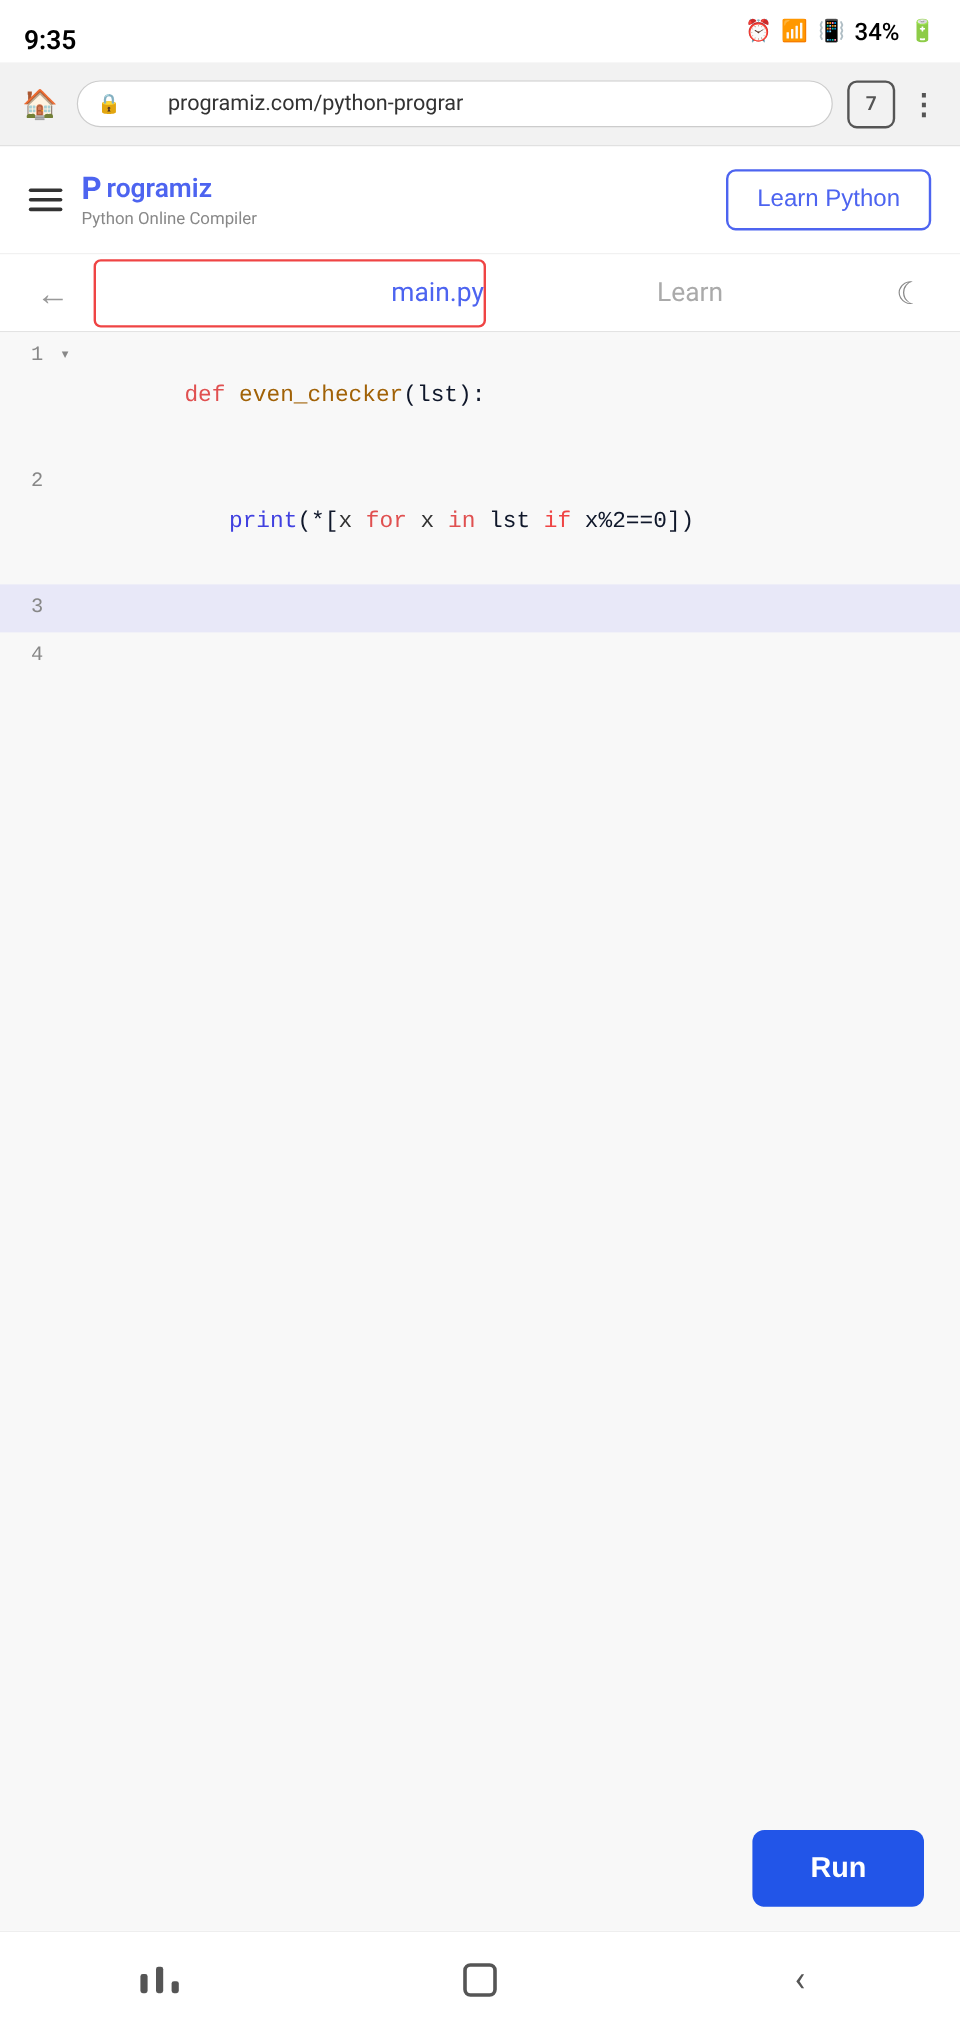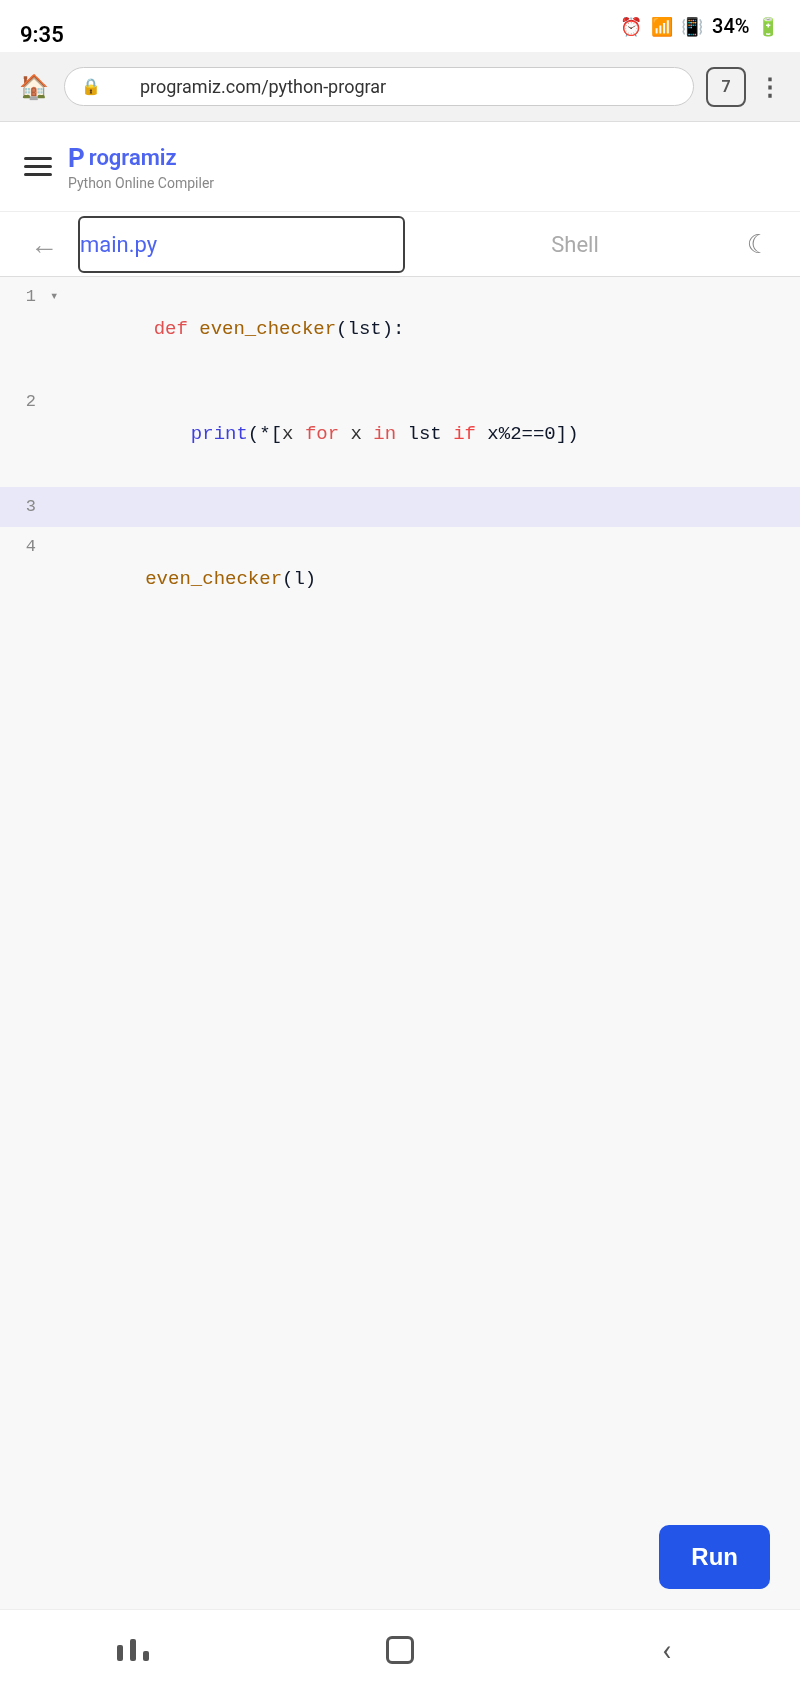--- a/index.html
+++ b/index.html
@@ -169,25 +169,25 @@
       height: 65px;
     }
     .back-btn {
       font-size: 28px;
       color: #999;
       padding: 10px;
       margin-right: 10px;
     }
     .tab-main-py {
       flex: 1;
-      text-align: left;
+      text-align: right;
       padding: 14px 0;
       font-size: 22px;
       color: #4d64f0;
-      border: 2px solid #404040;
+      border: 2px solid #ef4444;
       border-radius: 6px;
       margin-right: 8px;
       background: #fff;
       cursor: pointer;
     }
     .tab-shell {
       flex: 1;
       text-align: center;
       padding: 14px 0;
       font-size: 22px;
@@ -321,21 +321,21 @@
     .run-btn-container {
       position: absolute;
       bottom: 20px;
       right: 30px;
     }
     .run-btn {
       background: #2255e8;
       color: #fff;
       font-size: 24px;
       font-weight: 600;
-      padding: 18px 32px;
+      padding: 18px 48px;
       border-radius: 10px;
       border: none;
       cursor: pointer;
     }
   </style>
 </head>
 <body>
 
 <div class="status-bar">
   <span class="status-left">9:35</span>
@@ -370,26 +370,27 @@
       <span></span>
     </div>
     <div class="logo-area">
       <div class="logo-brand">
         <span class="logo-p">P</span>
         <span class="logo-rogramiz">rogramiz</span>
       </div>
       <span class="logo-subtitle">Python Online Compiler</span>
     </div>
   </div>
+  <button class="learn-python-btn">Learn Python</button>
 </div>
 
 <div class="tab-bar">
   <div class="back-btn">←</div>
   <div class="tab-main-py">main.py</div>
-  <div class="tab-shell">Shell</div>
+  <div class="tab-shell">Learn</div>
   <div class="dark-mode-btn">☾</div>
 </div>
 
 <div class="editor-area">
   <div class="code-editor">
 
     <div class="code-line">
       <span class="line-number">1</span>
       <span class="line-arrow">▾</span>
       <span class="code-content">
@@ -406,23 +407,20 @@
     </div>
 
     <div class="code-line active-line">
       <span class="line-number">3</span>
       <span class="line-arrow" style="visibility:hidden"> </span>
     </div>
 
     <div class="code-line">
       <span class="line-number">4</span>
       <span class="line-arrow" style="visibility:hidden"> </span>
-      <span class="code-content">
-        <span class="fn-name">even_checker</span><span class="plain">(l)</span>
-      </span>
     </div>
 
   </div>
 
   <div class="run-btn-container">
     <button class="run-btn">Run</button>
   </div>
 </div>
 
 <div class="bottom-nav">

